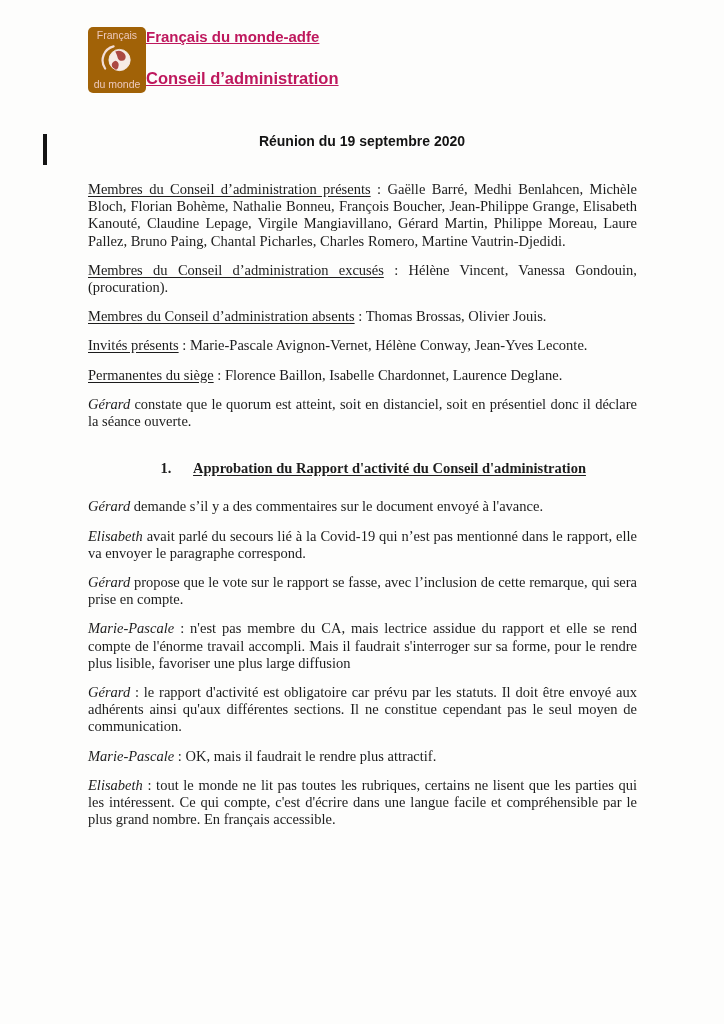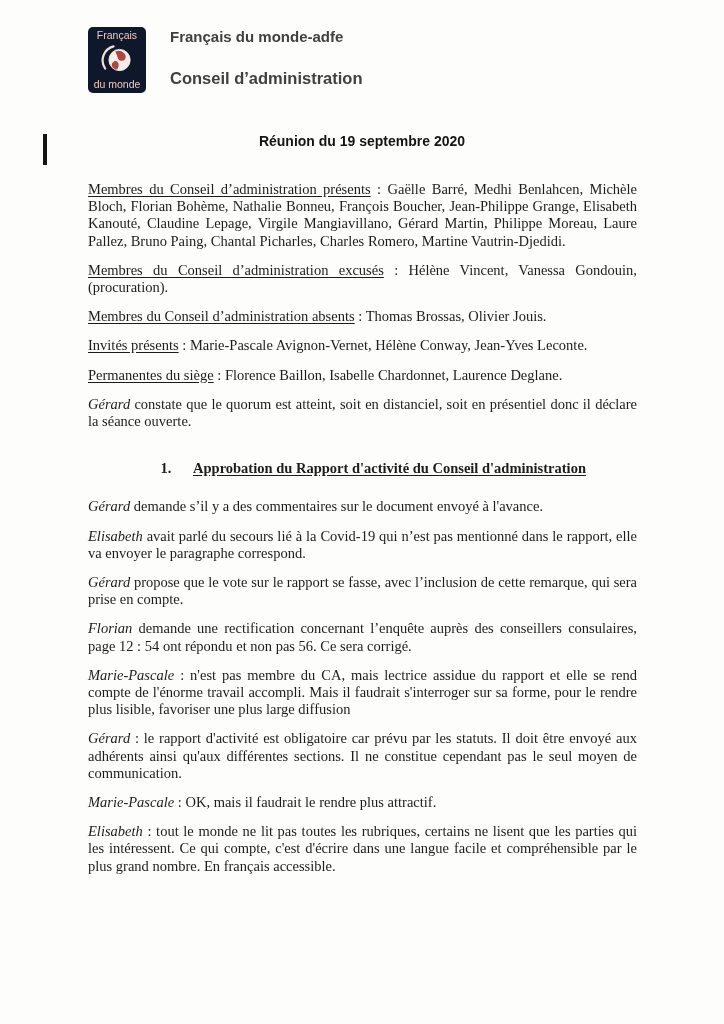--- a/index.html
+++ b/index.html
@@ -17,35 +17,35 @@
   }
   
   .scan-mark {
     position: absolute; left: 43px; top: 134px;
     width: 4px; height: 31px; background: #141414;
   }
   
   .header { position: absolute; left: 88px; top: 27px; display: flex; }
   .logo {
     width: 58px; height: 66px;
-    background: #0f172a;
+    background: #a16207;
     border-radius: 5px;
     display: flex; flex-direction: column;
     align-items: center; justify-content: space-between;
     padding: 3px 2px; box-sizing: border-box;
     font-family: "Liberation Sans", "DejaVu Sans", sans-serif;
   }
   .logo-text {
     color: #eecabf; font-size: 10.5px; line-height: 11px; white-space: nowrap;
   }
   .logo-globe { width: 34px; height: 34px; margin: -2px 0; }
   .header-text {
-    margin-left: 24px; padding-top: 2px;
+    margin-left: 0; padding-top: 2px;
     font-family: "Liberation Sans", "DejaVu Sans", sans-serif;
-    font-weight: bold; color: #404040;
+    font-weight: bold; color: #be185d; text-decoration: underline;
   }
   .org-name { font-size: 15px; line-height: 15px; }
   .body-name { font-size: 16.5px; line-height: 17px; margin-top: 26px; }
   
   .doc-title {
     position: absolute; left: 0; right: 0; top: 133px;
     text-align: center;
     font-family: "Liberation Sans", "DejaVu Sans", sans-serif;
     font-weight: bold; font-size: 14px; color: #141414;
   }
@@ -114,21 +114,20 @@
     <p><span class="spk">Gérard</span><span> constate que le quorum est atteint, soit en distanciel, soit en présentiel donc il déclare la séance ouverte.</span></p>
 
     <p class="section-heading"><span class="section-num">1.</span><span class="section-title">Approbation du Rapport d'activité du Conseil d'administration</span></p>
 
     <p><span class="spk">Gérard</span><span> demande s’il y a des commentaires sur le document envoyé à l'avance.</span></p>
 
     <p><span class="spk">Elisabeth</span><span> avait parlé du secours lié à la Covid-19 qui n’est pas mentionné dans le rapport, elle va envoyer le paragraphe correspond.</span></p>
 
     <p><span class="spk">Gérard</span><span> propose que le vote sur le rapport se fasse, avec l’inclusion de cette remarque, qui sera prise en compte.</span></p>
 
-    <p><span class="spk">Florian</span><span> demande une rectification concernant l’enquête auprès des conseillers consulaires, page 12 : 54 ont répondu et non pas 56. Ce sera corrigé.</span></p>
 
     <p><span class="spk">Marie-Pascale</span><span> : n'est pas membre du CA, mais lectrice assidue du rapport et elle se rend compte de l'énorme travail accompli. Mais il faudrait s'interroger sur sa forme, pour le rendre plus lisible, favoriser une plus large diffusion</span></p>
 
     <p><span class="spk">Gérard</span><span> : le rapport d'activité est obligatoire car prévu par les statuts. Il doit être envoyé aux adhérents ainsi qu'aux différentes sections. Il ne constitue cependant pas le seul moyen de communication.</span></p>
 
     <p><span class="spk">Marie-Pascale</span><span> : OK, mais il faudrait le rendre plus attractif.</span></p>
 
     <p><span class="spk">Elisabeth</span><span> : tout le monde ne lit pas toutes les rubriques, certains ne lisent que les parties qui les intéressent. Ce qui compte, c'est d'écrire dans une langue facile et compréhensible par le plus grand nombre. En français accessible.</span></p>
 
   </div>

